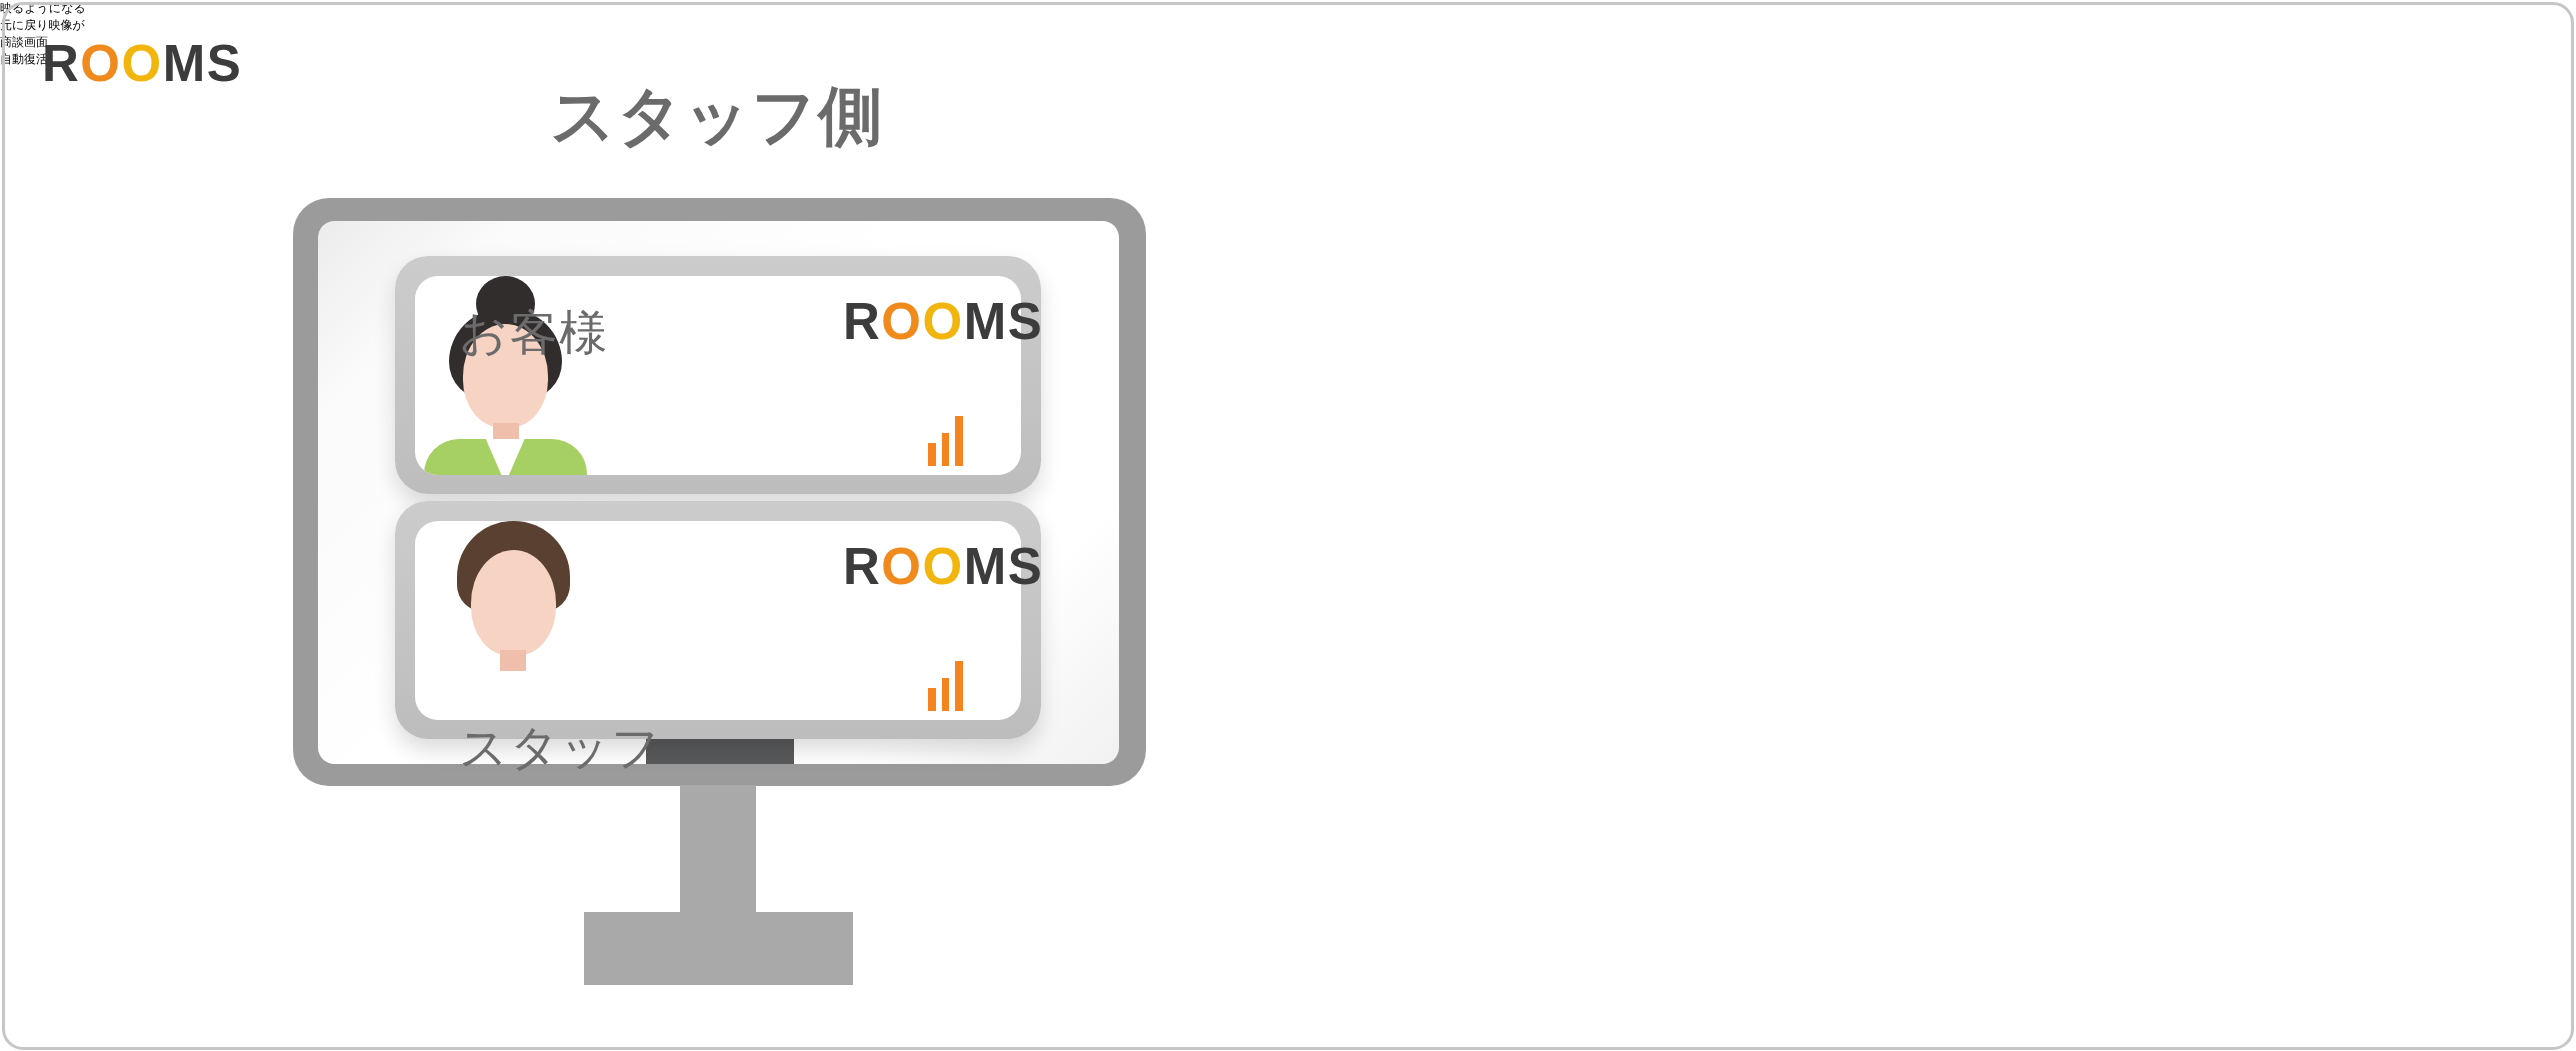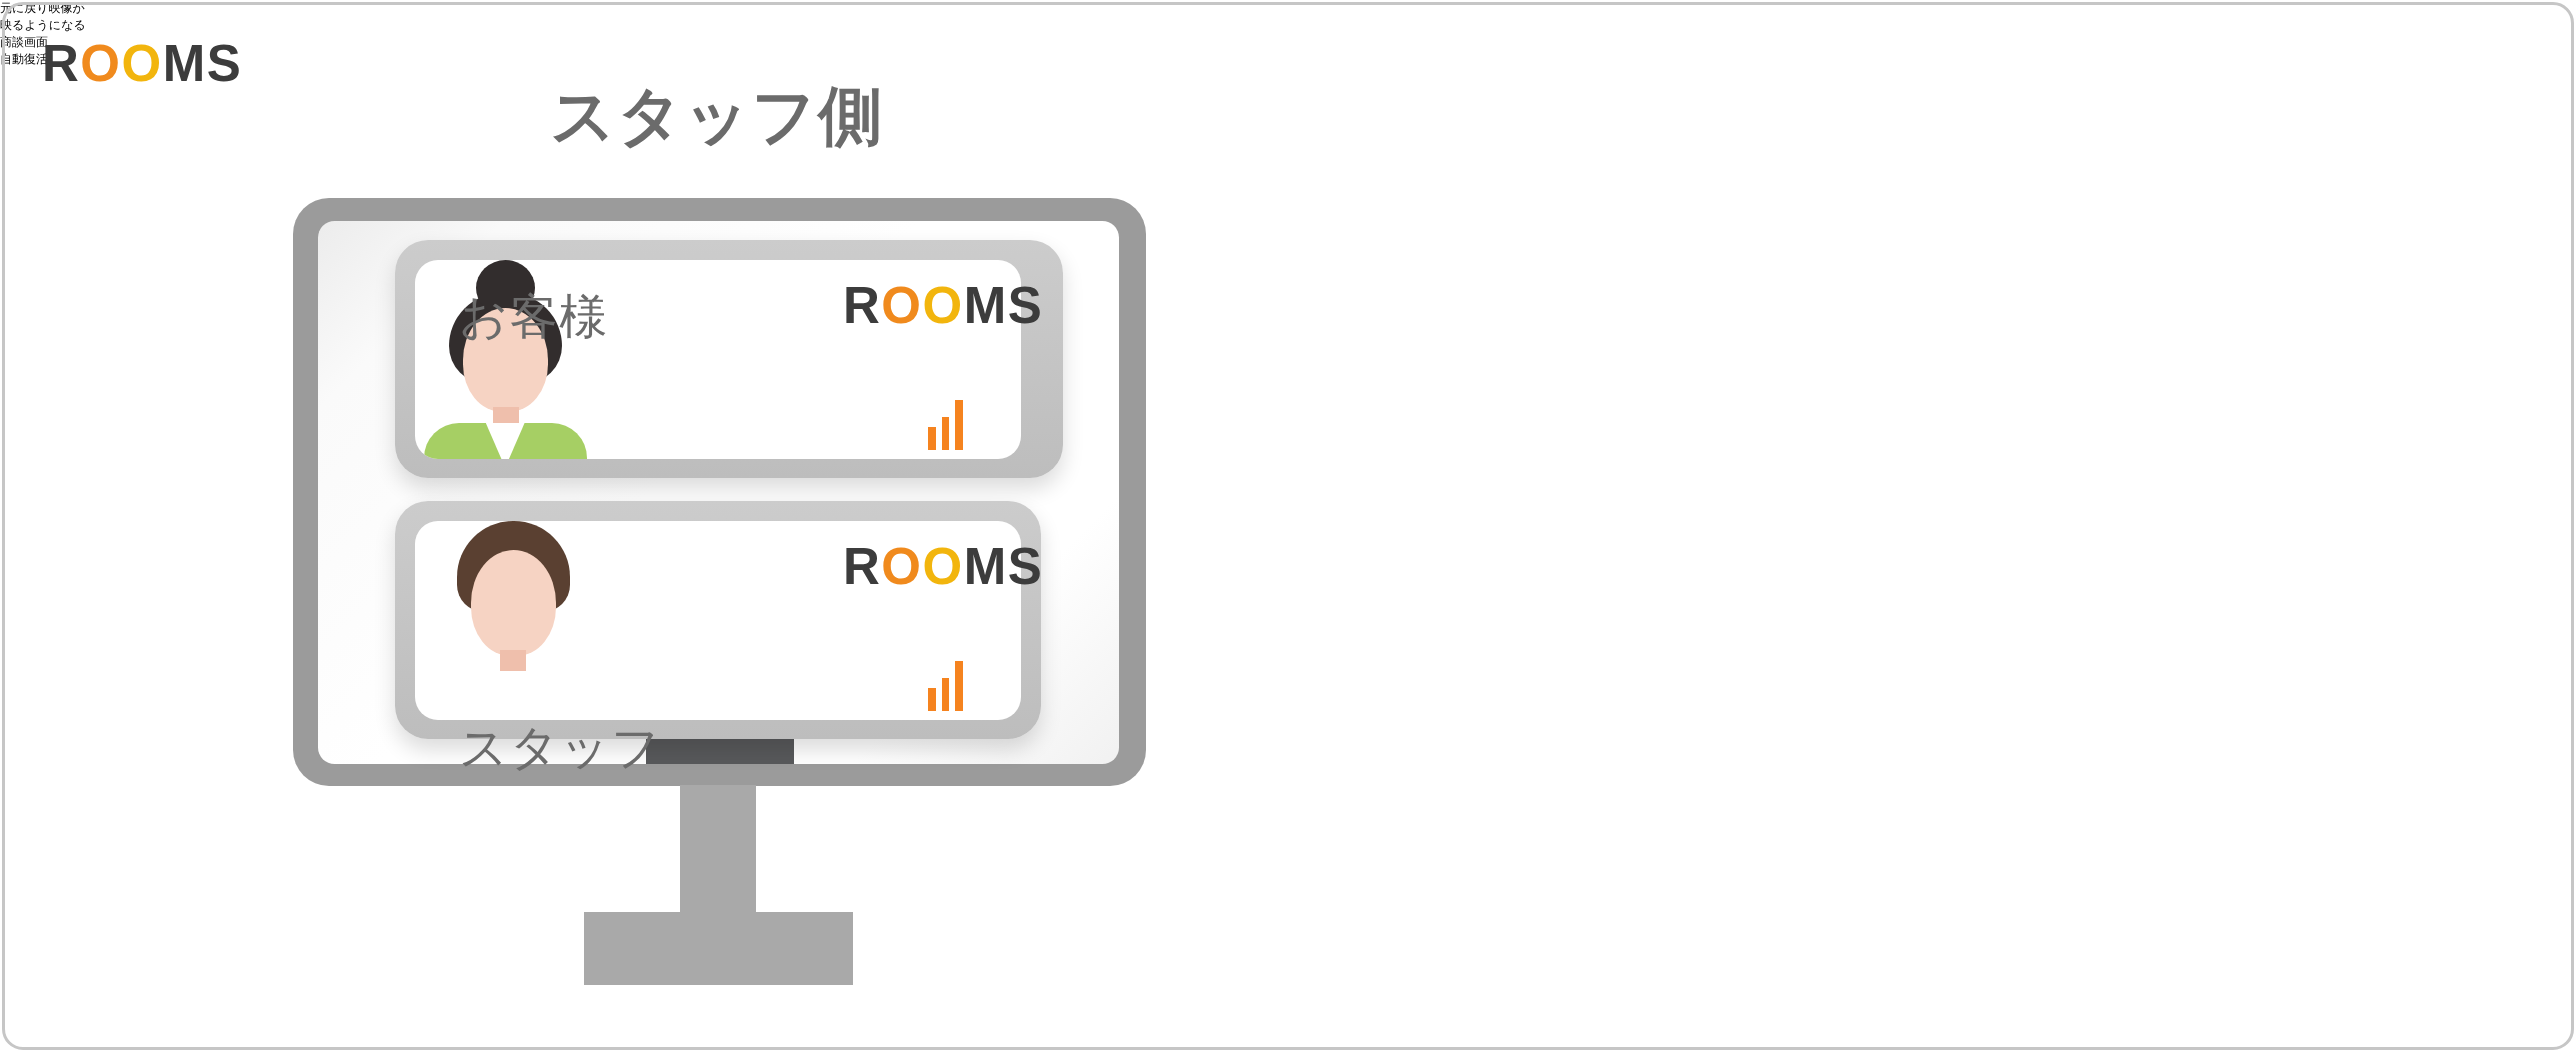--- a/index.html
+++ b/index.html
@@ -20,21 +20,21 @@
   .monitor-screen{position:absolute;left:318px;top:221px;width:801px;height:543px;border-radius:16.6px;
     background:linear-gradient(135deg,#ececec 0%,#fafafa 14%,#ffffff 45%,#ffffff 80%,#f1f1f1 100%);}
   .monitor-chin{position:absolute;left:646px;top:737px;width:148px;height:27px;background:#58595b;}
   .stand-neck{position:absolute;left:680px;top:785px;width:76px;height:129px;background:#a9a9a9;}
   .stand-base{position:absolute;left:584px;top:912px;width:269px;height:73px;background:#a9a9a9;}
 
   
   .vcard{position:absolute;background:linear-gradient(180deg,#cccccc,#bdbdbd);box-shadow:0 10.6px 21px rgba(0,0,0,.14);}
   .vcard-inner{position:absolute;background:#ffffff;overflow:hidden;}
   .mon-card{left:395px;width:646px;height:238px;border-radius:33px;}
-  .mon-card1{top:240px;padding-left:22px;}
+  .mon-card1{top:256px;}
   .mon-card2{top:501px;}
   .mon-card .vcard-inner{left:19.7px;top:19.7px;width:606px;height:199px;border-radius:23px;}
   .card-label{position:absolute;font-size:48px;font-weight:500;color:#6b6b6b;letter-spacing:1.5px;z-index:3;}
   .mon-card .card-label{left:64px;}
   .mon-card1 .card-label{top:45px;}
   .mon-card2 .card-label{top:171px;margin-top:44px;}
 
   
   .rooms-logo{position:absolute;font-size:51px;font-weight:900;letter-spacing:1.5px;z-index:3;white-space:nowrap;margin-left:42px;}
   .lg-dark{color:#3c3c3c;}
@@ -176,22 +176,22 @@
       <div class="sb sb2"></div>
       <div class="sb sb3"></div>
     </div>
   </div>
 
   <div class="cust-ellipse"></div>
 
   <div class="corner-overlay"></div>
 
   <div class="annotation">
+    <div>映るようになる</div>
     <div>元に戻り映像が</div>
-    <div>映るようになる</div>
   </div>
   <div class="arrow-v"></div>
   <div class="arrow-h"></div>
   <div class="arrow-head"></div>
 
   <div class="phone-frame"></div>
   <div class="phone-screen"></div>
   <div class="phone-header"></div>
   <div class="camera-outer"></div>
   <div class="camera-lens"></div>

